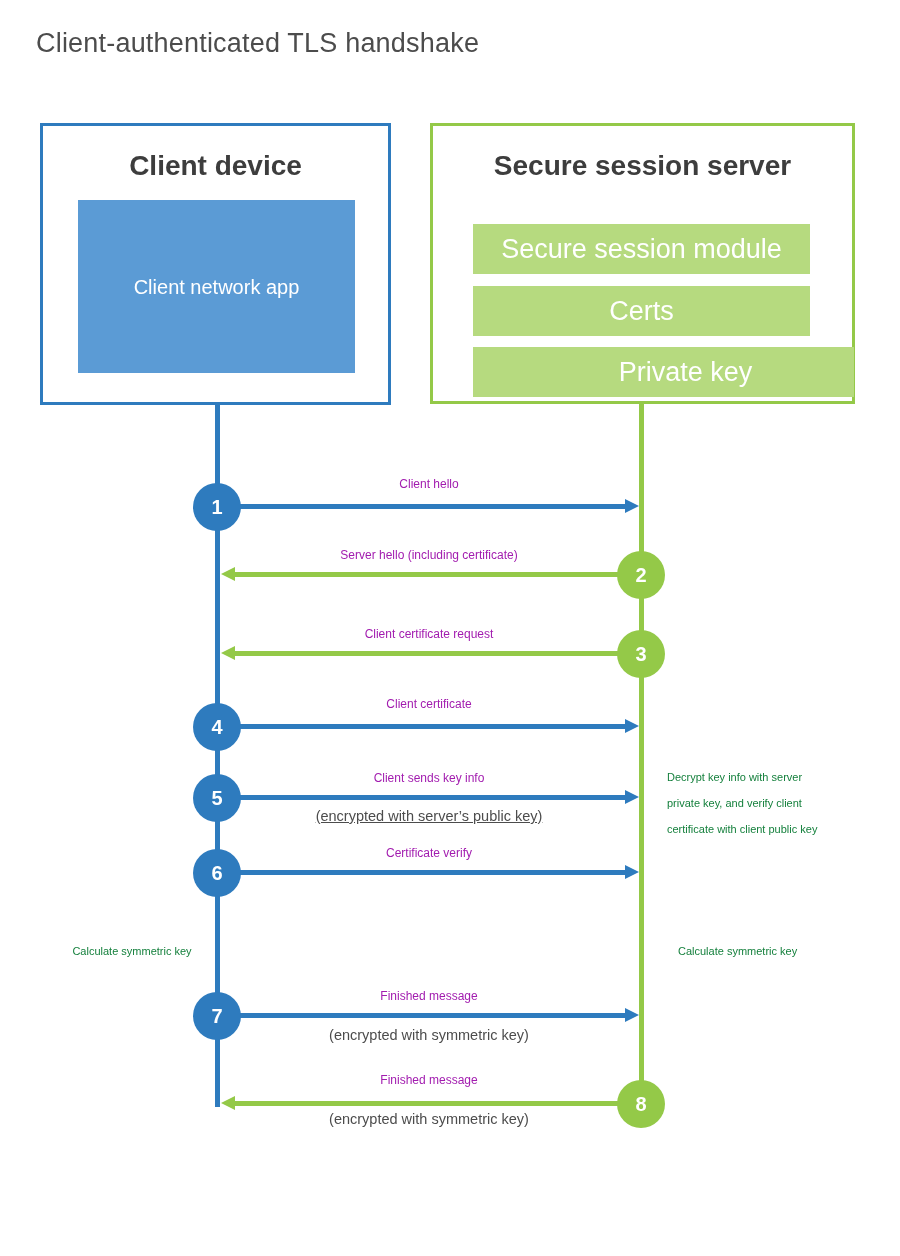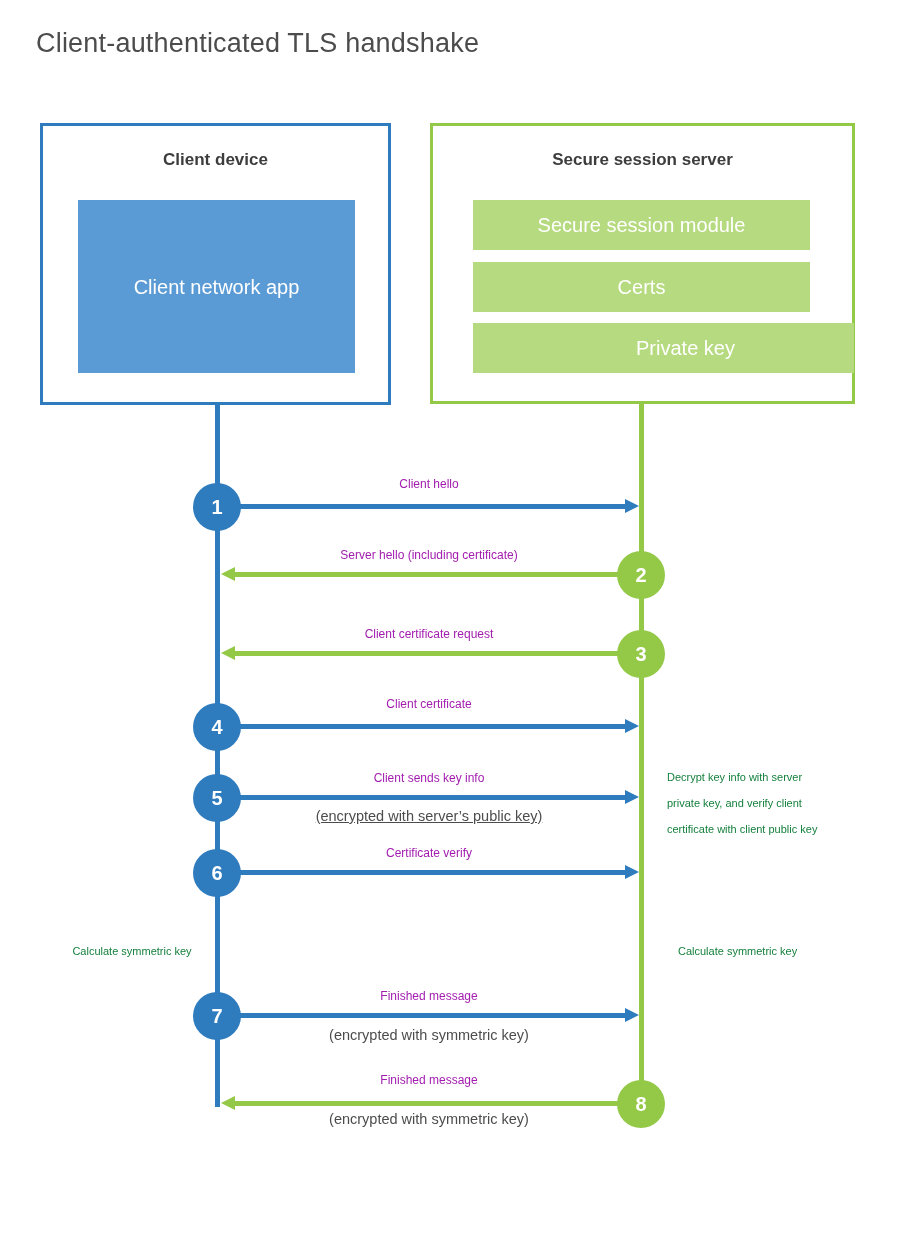--- a/index.html
+++ b/index.html
@@ -10,32 +10,32 @@
   .page-title{
     position:absolute;left:36px;top:28px;font-size:27px;font-weight:300;
     color:#4c4c4c;letter-spacing:.2px;white-space:nowrap;
   }
   
   .actor-box{position:absolute;background:#fff;box-sizing:border-box;}
   .actor-box.client{left:40px;top:123px;width:351px;height:282px;border:3px solid #2e7bbe;}
   .actor-box.server{left:430px;top:123px;width:425px;height:281px;border:3px solid #94c948;}
   .actor-title{
     position:absolute;left:0;top:24px;width:100%;text-align:center;
-    font-size:17px;font-weight:bold;color:#3d3d3d;
+    font-size:28px;font-weight:bold;color:#3d3d3d;
   }
   .app-box{
     position:absolute;left:35px;top:74px;width:277px;height:173px;background:#5b9bd5;
     display:flex;align-items:center;justify-content:center;text-align:center;
     color:#fff;font-size:20px;line-height:30px;
   }
   .app-box span{display:inline-block;max-width:175px;}
   .server-bar{
     position:absolute;left:40px;width:337px;height:50px;background:#b6da7f;
     display:flex;align-items:center;justify-content:center;
-    color:#fff;font-size:20px;
+    color:#fff;font-size:27px;margin-top:24px;
   }
   .server-bar.b1{top:74px;} .server-bar.b2{top:136px;} .server-bar.b3{top:197px;padding-left:44px;}
   
   .vline{position:absolute;width:5px;z-index:1;}
   .vline.blue{left:215px;top:404px;height:703px;background:#2e7bbe;}
   .vline.green{left:639px;top:403px;height:701px;background:#94c948;}
   
   .arrow{position:absolute;height:5px;z-index:2;}
   .arrow.blue{left:219px;width:407px;background:#2e7bbe;}
   .arrow.green{left:234px;width:407px;background:#94c948;}

